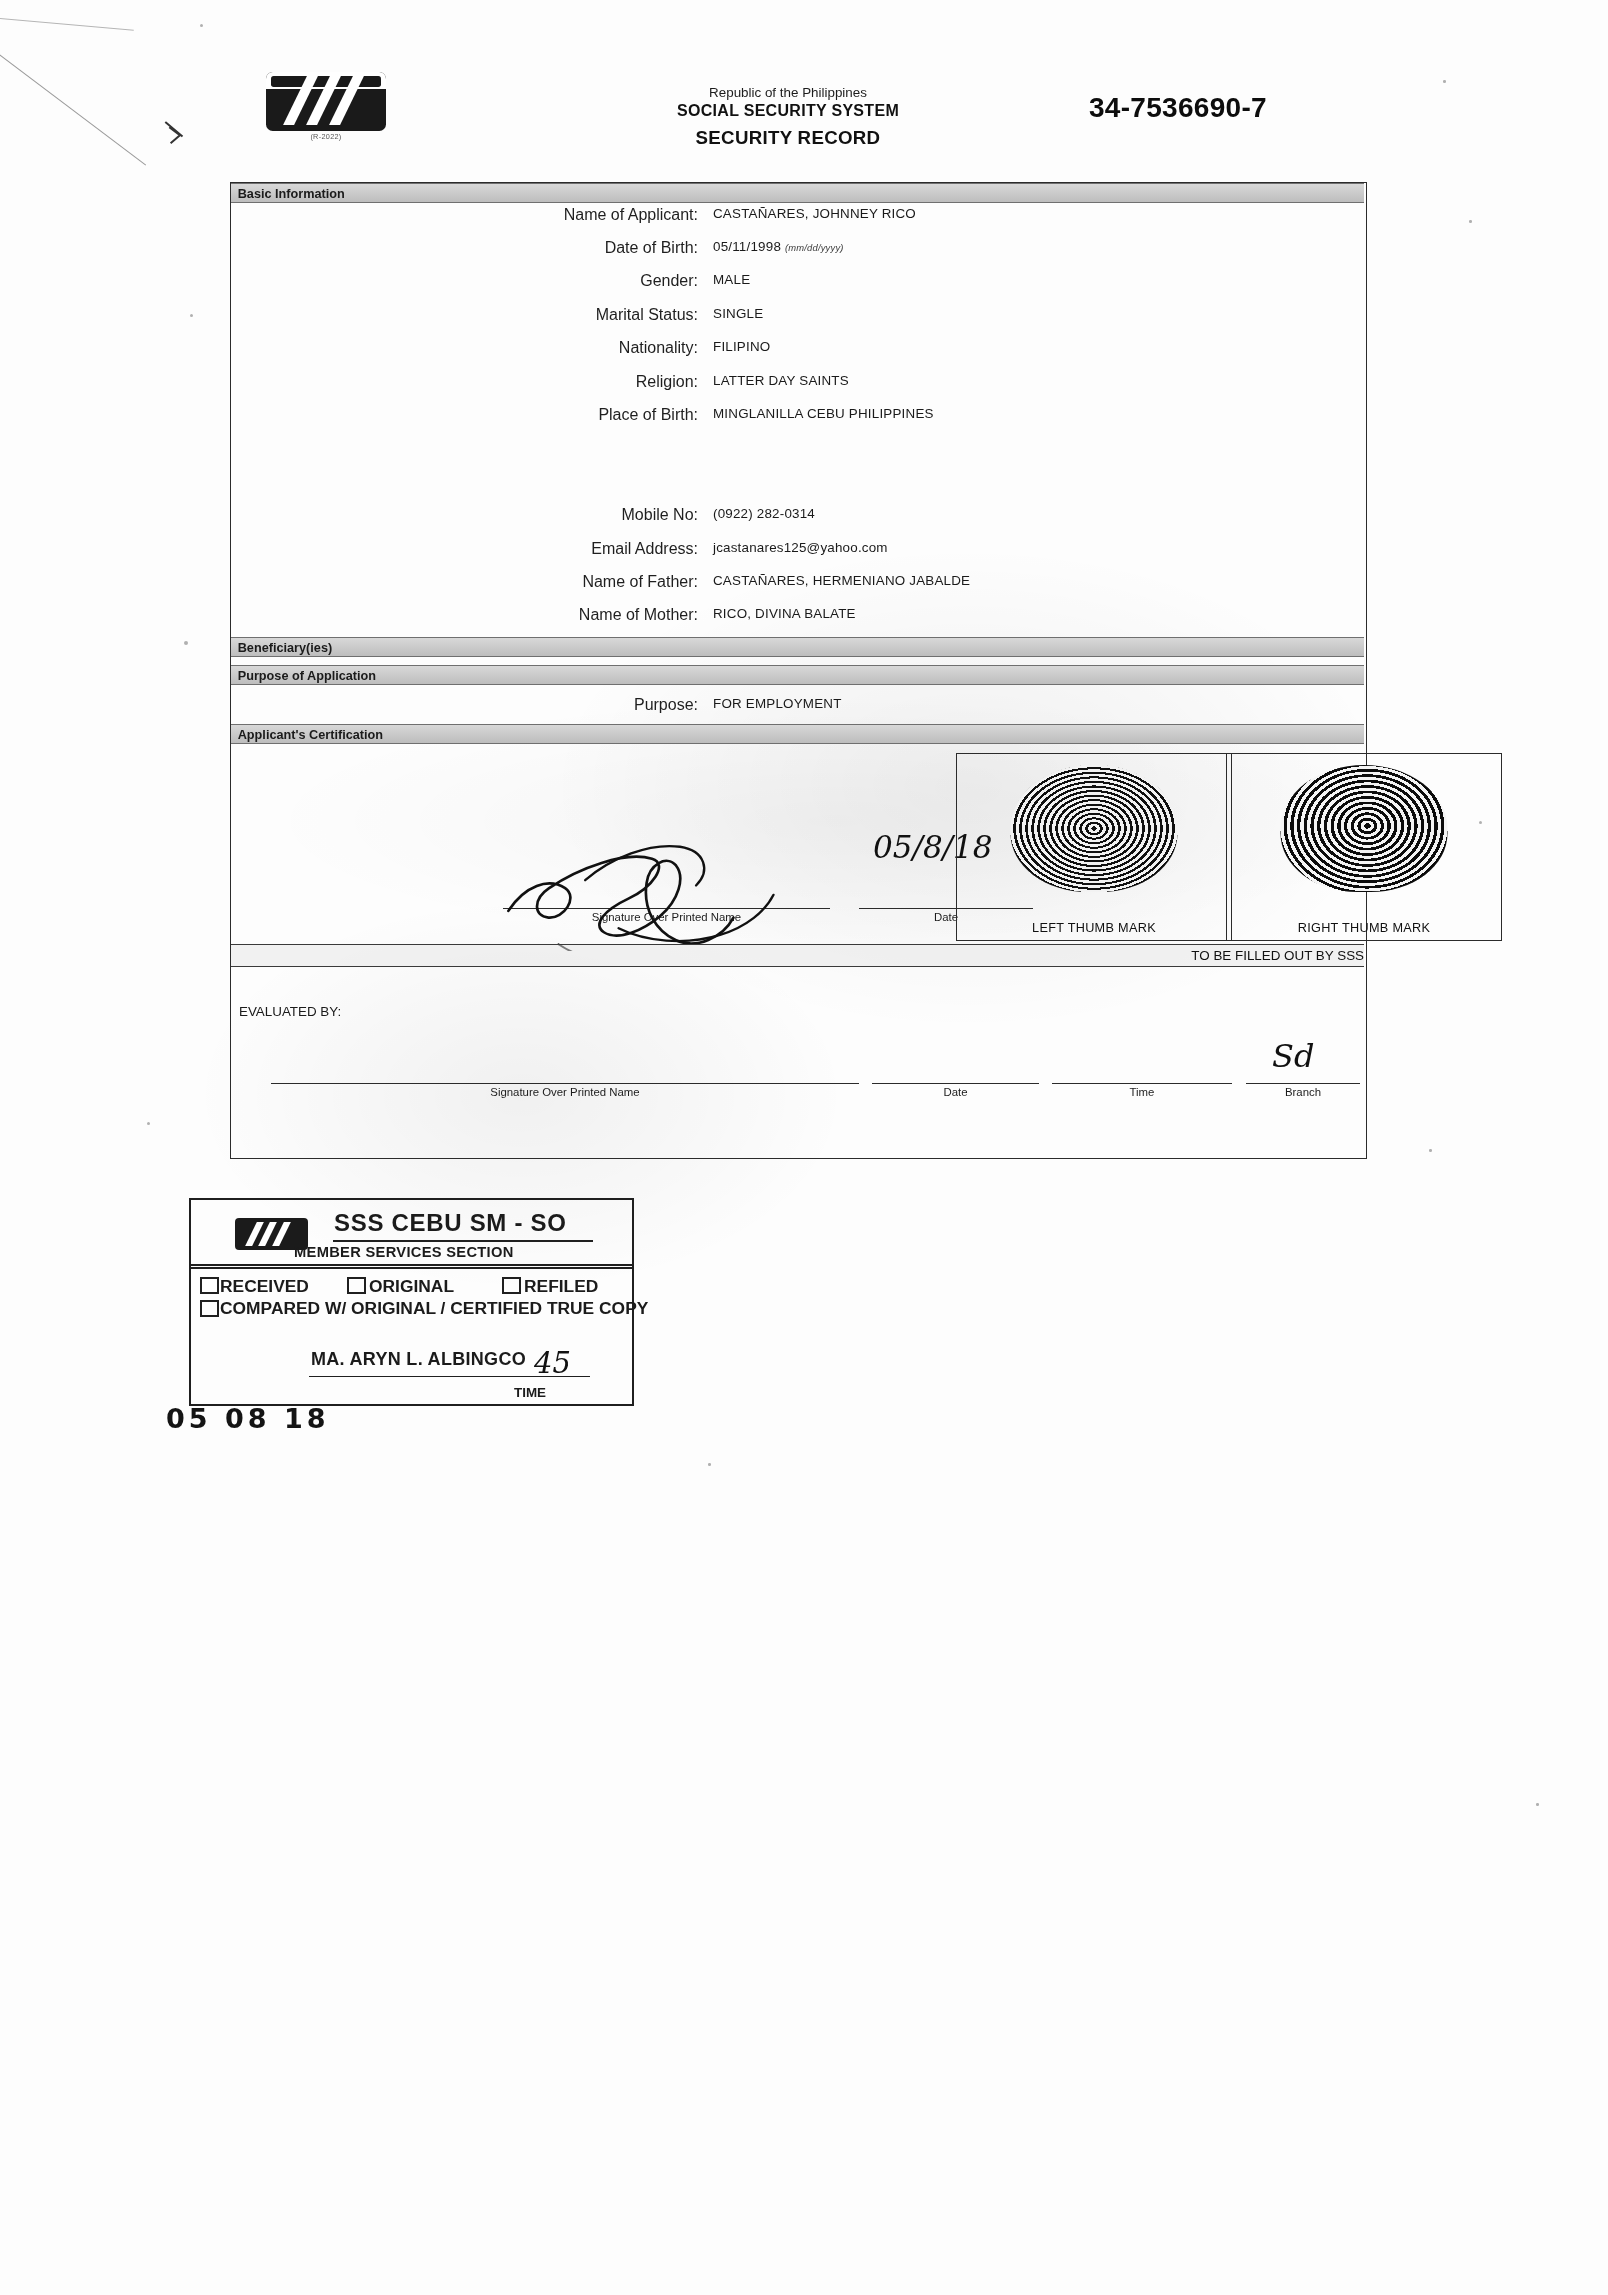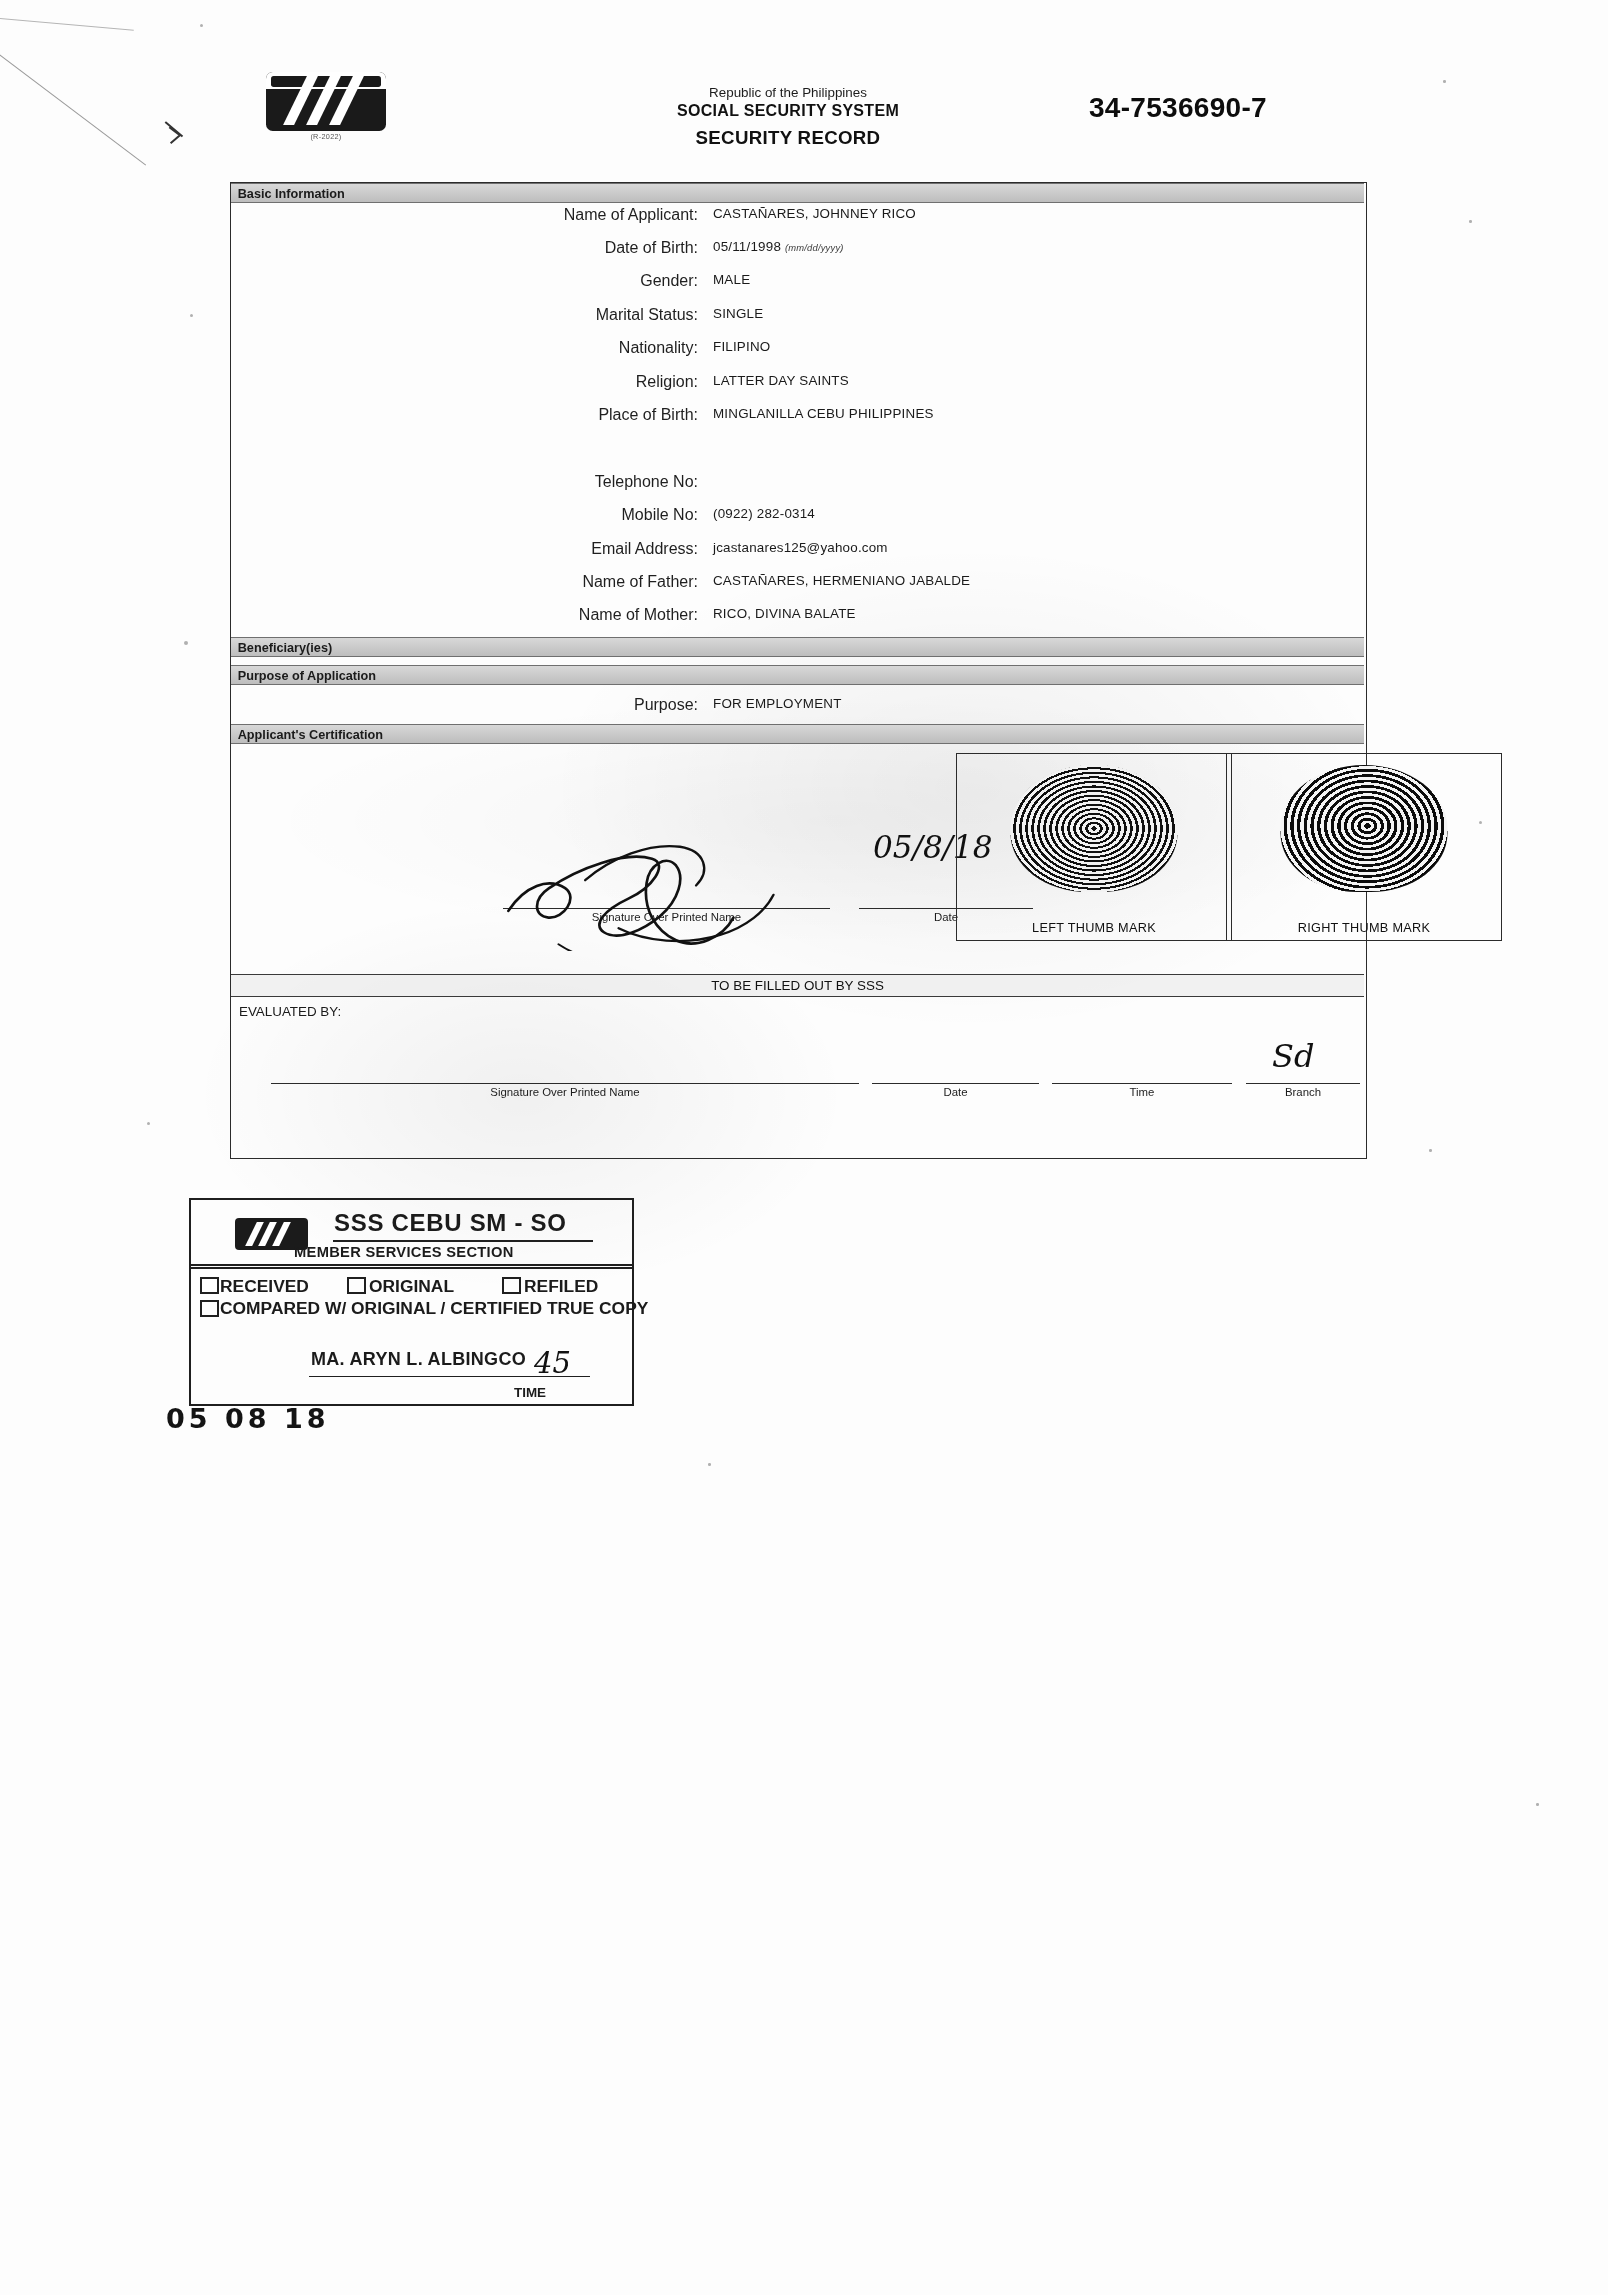--- a/index.html
+++ b/index.html
@@ -397,24 +397,20 @@
     <div class="field-label">Religion:</div>
     <div class="field-value">LATTER DAY SAINTS</div>
   </div>
 
   <div class="field-row" style="top:223px;">
     <div class="field-label">Place of Birth:</div>
     <div class="field-value">MINGLANILLA CEBU PHILIPPINES</div>
   </div>
 
 
-  <div class="field-row" style="top:290px;">
-    <div class="field-label">Telephone No:</div>
-    <div class="field-value"></div>
-  </div>
 
   <div class="field-row" style="top:323px;">
     <div class="field-label">Mobile No:</div>
     <div class="field-value">(0922) 282-0314</div>
   </div>
 
   <div class="field-row" style="top:357px;">
     <div class="field-label">Email Address:</div>
     <div class="field-value">jcastanares125@yahoo.com</div>
   </div>
@@ -463,21 +459,21 @@
       <div class="thumb-img"></div>
       <div class="thumb-caption">LEFT THUMB MARK</div>
     </div>
 
     <div class="thumb-box" style="left:995px;">
       <div class="thumb-img right"></div>
       <div class="thumb-caption">RIGHT THUMB MARK</div>
     </div>
   </div>
 
-  <div class="sss-band" style="top:791px;">TO BE FILLED OUT BY SSS</div>
+  <div class="sss-band" style="top:761px;text-align:right;">TO BE FILLED OUT BY SSS</div>
 
   <div class="eval-label" style="top:821px;">EVALUATED BY:</div>
 
   <div class="sig-line" style="left:40px; top:900px; width:588px;"></div>
   <div class="sig-caption" style="left:40px; top:903px; width:588px;">Signature Over Printed Name</div>
 
   <div class="sig-line" style="left:641px; top:900px; width:167px;"></div>
   <div class="sig-caption" style="left:641px; top:903px; width:167px;">Date</div>
 
   <div class="sig-line" style="left:821px; top:900px; width:180px;"></div>

